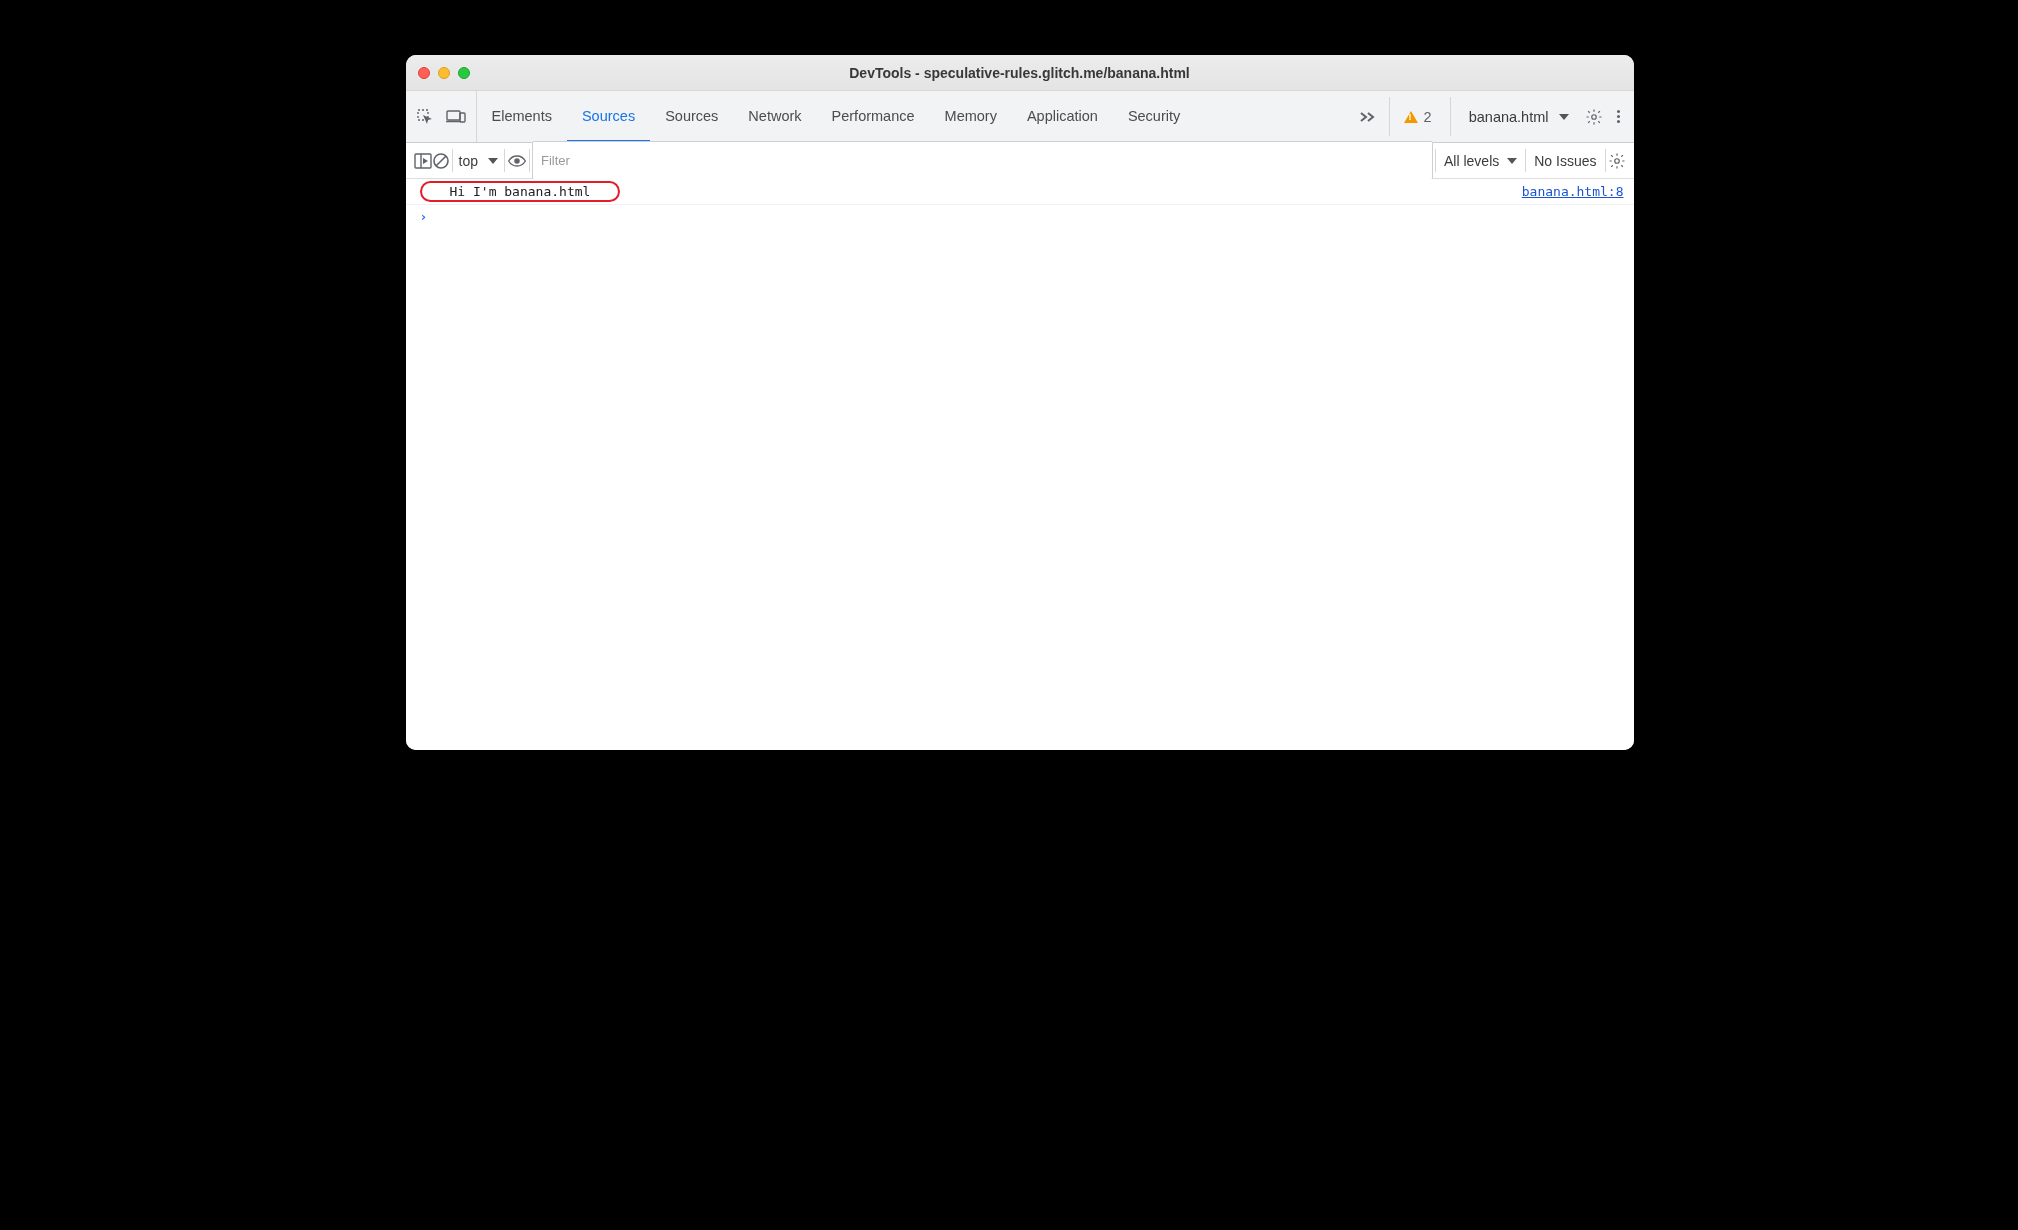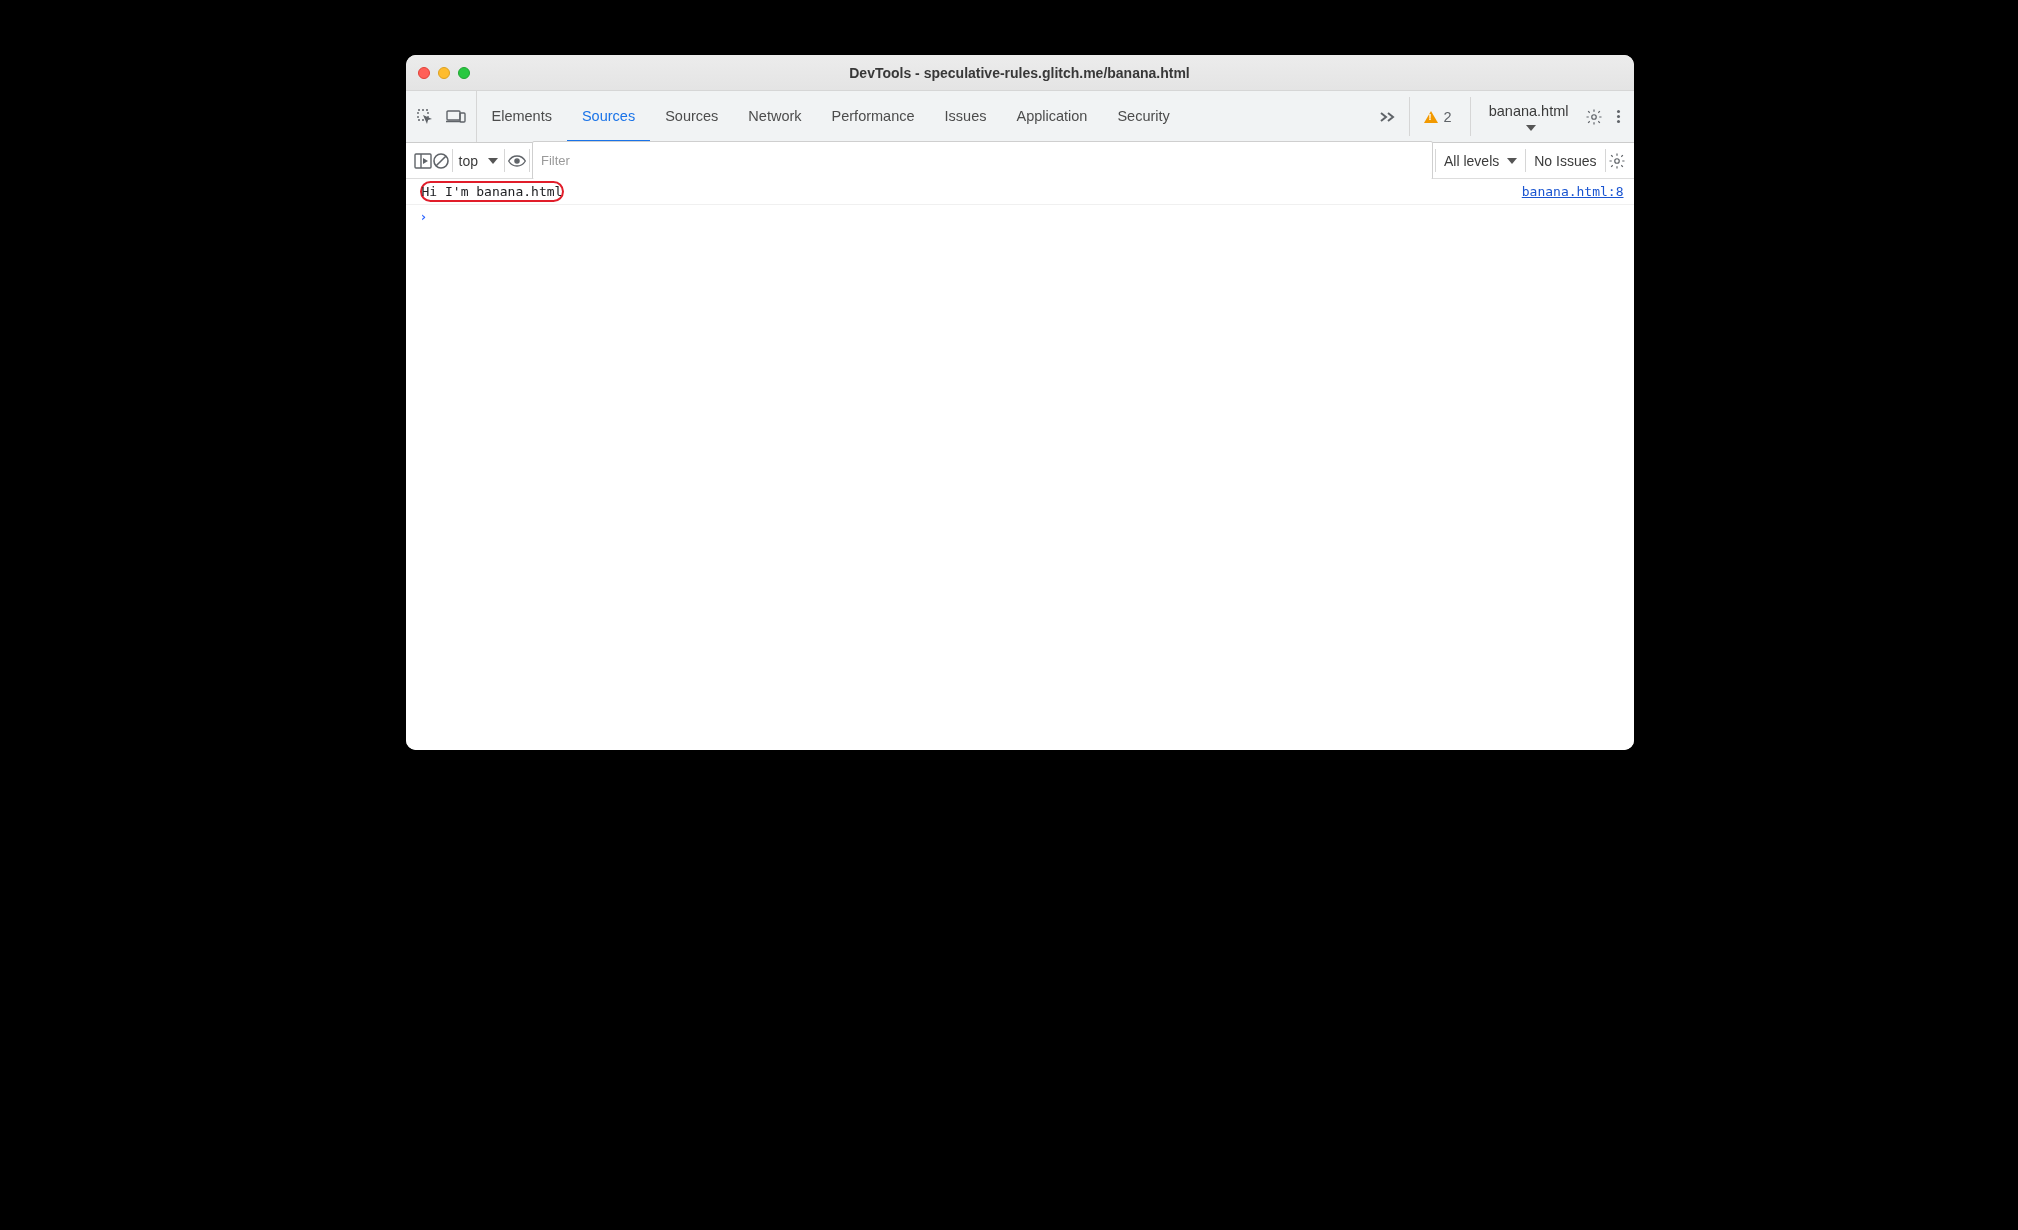--- a/index.html
+++ b/index.html
@@ -103,21 +103,20 @@
     border-bottom: 12px solid #f29900;
     position: relative;
   }
   .warn-triangle::after{
     content:"!"; position:absolute; left:-2px; top:1px; color:#fff; font-size:9px; font-weight:700;
   }
   .target-drop {
     display: flex; align-items: center; gap: 6px;
     padding: 0 6px;
     color: #3b3b3b;
-    flex-direction: column;
   }
   .gear-svg { width:18px; height:18px; display:block; }
   .kebab { display:flex; flex-direction:column; gap:2px; padding:0 4px; }
   .kebab span { width:3px; height:3px; background:#5f6368; border-radius:50%; }
   .divider-v { width:1px; background:#d6d6d6; align-self:stretch; margin:6px 2px; }
   .chevrons svg, .overflow-icon svg { display:block; }
 
   
   .filterrow {
     height: 36px;
@@ -170,21 +169,21 @@
   }
   .log-src {
     margin-left: auto;
     color: #1a55d1;
     text-decoration: underline;
     cursor: pointer;
   }
   .highlight-oval {
     border: 2px solid #e11d2a;
     border-radius: 14px;
-    padding: 1px 0;
+    padding: 1px 28px;
     display:inline-flex;
     align-items:center;
   }
   .prompt-row {
     display:flex; align-items:center;
     padding: 4px 10px 4px 14px;
     min-height: 22px;
   }
   .prompt-caret { color:#2962ff; font-weight:700; margin-right:8px; }
 
@@ -239,21 +238,21 @@
       <div class="tab">
           <span>Sources</span>
         </div>
       <div class="tab">
           <span>Network</span>
         </div>
       <div class="tab">
           <span>Performance</span>
         </div>
       <div class="tab">
-          <span>Issues</span>
+          <span>Memory</span>
         </div>
       <div class="tab">
           <span>Application</span>
         </div>
       <div class="tab">
           <span>Security</span>
         </div>
     </div>
 
     <div class="right-controls">

